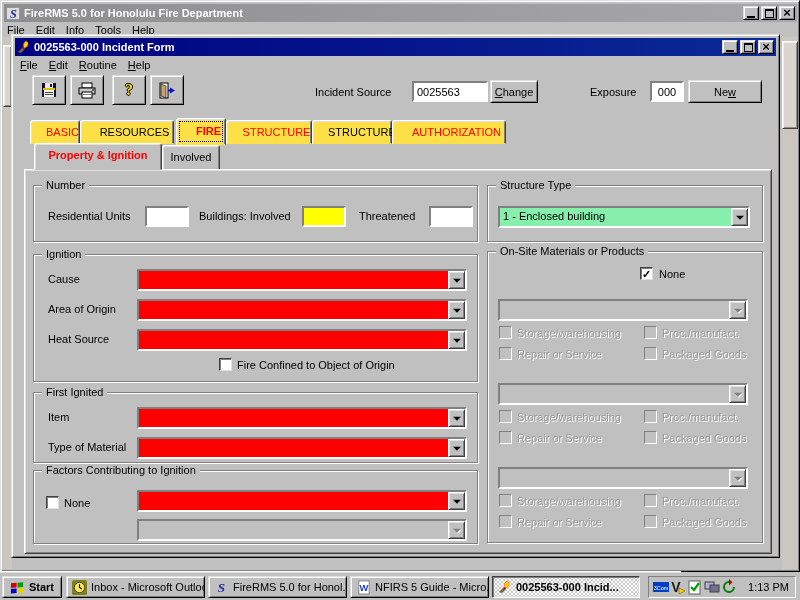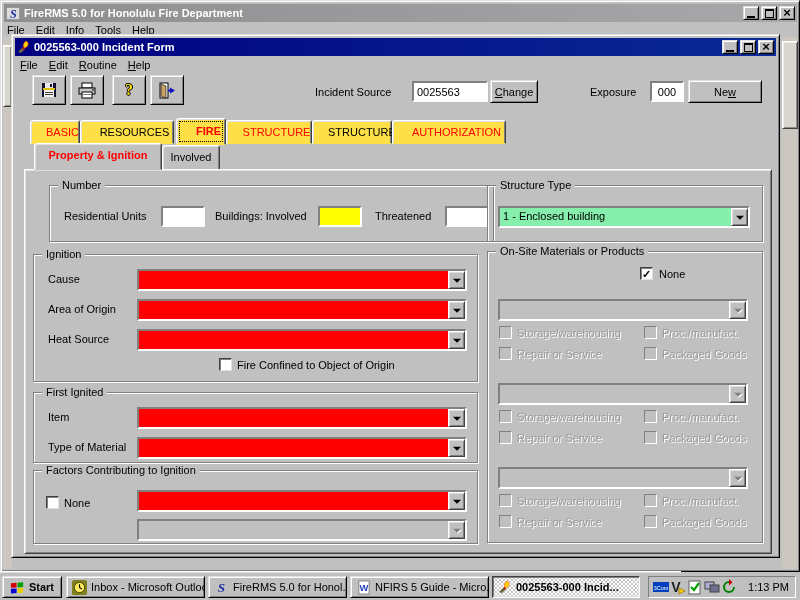--- a/index.html
+++ b/index.html
@@ -226,21 +226,21 @@
     <div class="abs tab red sel" style="left:164px;width:50px;">FIRE</div>
     <div class="abs tab red" style="left:214px;width:86px;">STRUCTURE</div>
     <div class="abs tab" style="left:300px;width:80px;">STRUCTURE</div>
     <div class="abs tab red" style="left:380px;width:114px;">AUTHORIZATION</div>
 
     <div class="abs subtab sel" style="left:22px;width:128px;">Property &amp; Ignition</div>
     <div class="abs subtab" style="left:150px;width:58px;">Involved</div>
 
     <div class="abs panel">
 
-      <div class="abs gb" style="left:8px;top:15px;width:445px;height:57px;margin-left:16px;">
+      <div class="abs gb" style="left:8px;top:15px;width:445px;height:57px;">
         <span class="gb-title">Number</span>
         <span class="abs lbl" style="left:14px;top:24px;">Residential Units</span>
         <input class="abs field" style="left: 111px; top: 20px; width: 44px; height: 21px;" value="">
         <span class="abs lbl" style="left:165px;top:24px;">Buildings: Involved</span>
         <input class="abs field" style="left: 268px; top: 20px; width: 44px; height: 21px; background: rgb(255, 255, 0);" value="">
         <span class="abs lbl" style="left:325px;top:24px;">Threatened</span>
         <input class="abs field" style="left: 395px; top: 20px; width: 44px; height: 21px;" value="">
       </div>
 
       <div class="abs gb" style="left:8px;top:84px;width:445px;height:128px;">

